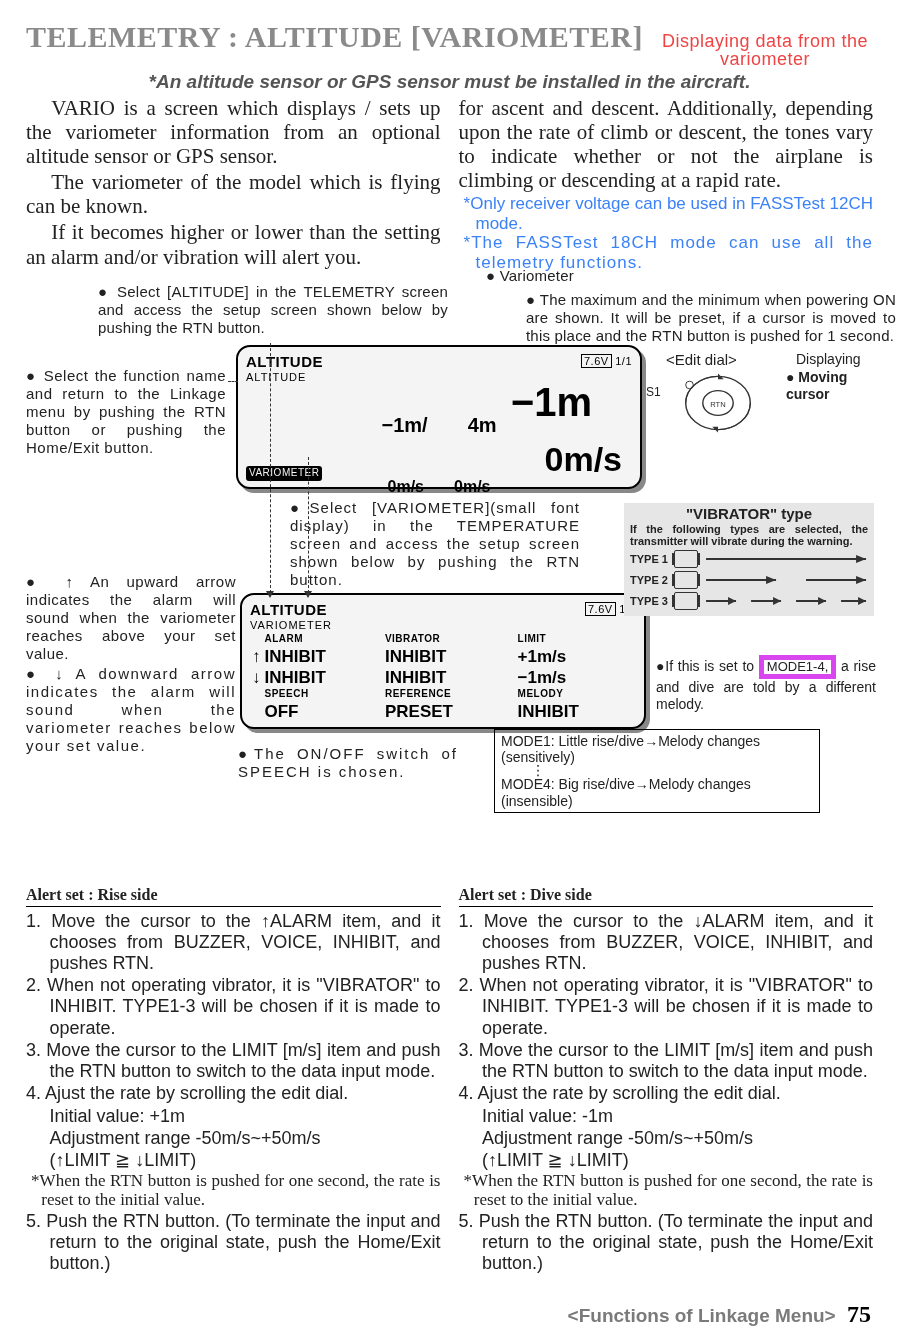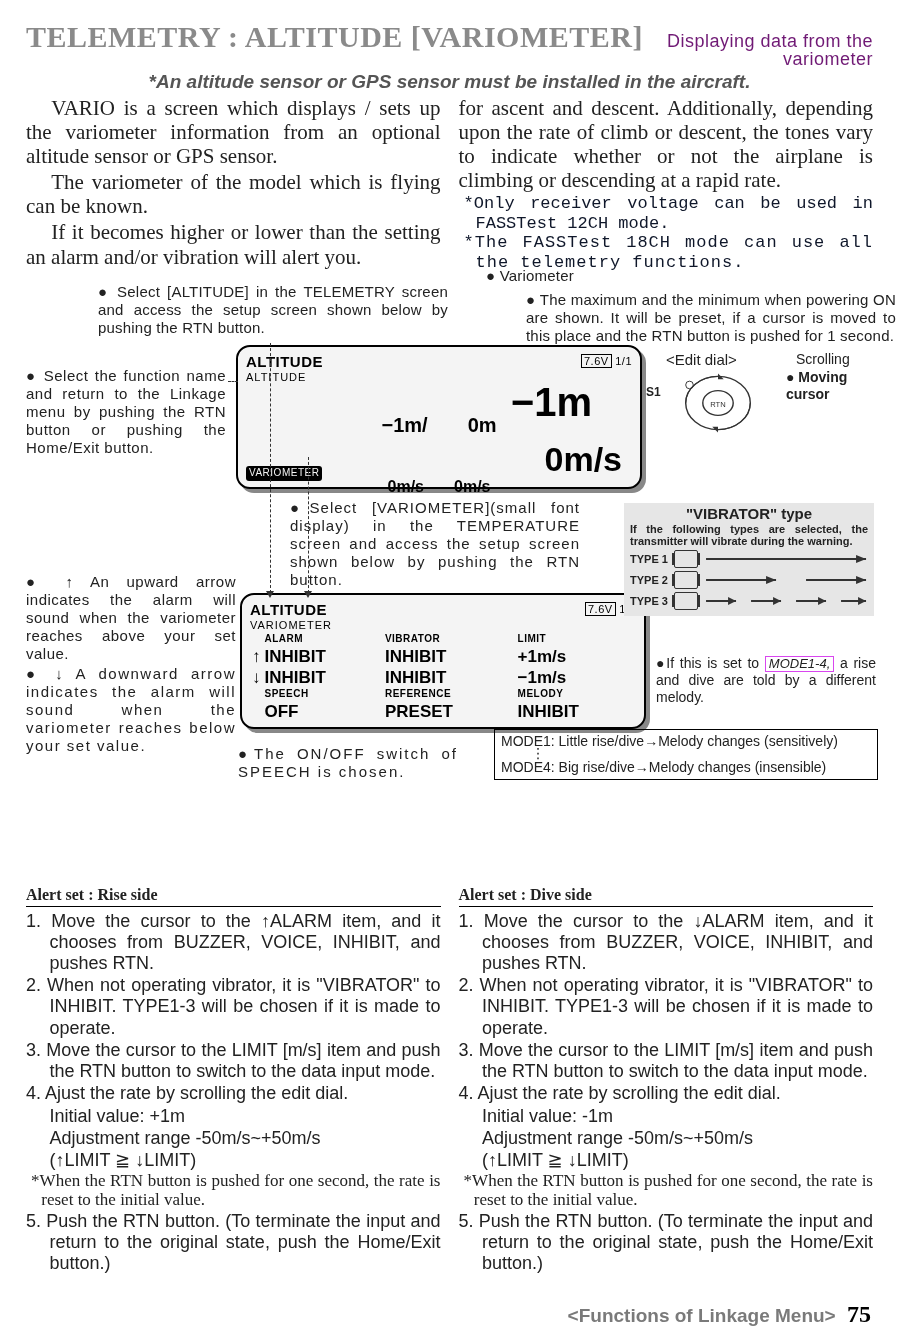--- a/index.html
+++ b/index.html
@@ -17,24 +17,24 @@
   .header-row { display: flex; align-items: baseline; gap: 14px; }
   .page-title {
     font-family: "Times New Roman", Times, serif;
     font-size: 30px;
     font-weight: bold;
     color: #8a8a8a;
     letter-spacing: 0.5px;
   }
   .page-subtitle {
     font-size: 18px;
-    color: #701a75;
+    color: #ef4444;
     letter-spacing: 0.5px;
     flex: 1;
-    text-align: right;
+    text-align: center;
     line-height: 1.0;
   }
   .warning {
     font-family: "Arial", sans-serif;
     font-style: italic;
     font-weight: 600;
     font-size: 19px;
     color: #555;
     text-align: center;
     margin-top: 2px;
@@ -44,25 +44,25 @@
   .col { flex: 1; }
   .para {
     font-family: "Times New Roman", Times, serif;
     font-size: 21px;
     text-align: justify;
     text-indent: 1.2em;
     margin-bottom: 2px;
     line-height: 1.15;
   }
   .notes {
-    font-family: Liberation Mono, monospace;
+    font-family: Liberation Sans, sans-serif;
     font-size: 17px;
     text-align: justify;
     line-height: 1.15;
-    color: #0f172a;
+    color: #3b82f6;
   }
   .star { padding-left: 1.0em; text-indent: -0.7em; }
 
   .callout {
     font-size: 15px;
     text-align: justify;
     line-height: 1.2;
     letter-spacing: 0.2px;
   }
 
@@ -107,31 +107,31 @@
   .vib-row { display:flex; align-items:center; gap:6px; font-size:11px; font-weight:bold; margin-top:3px;}
   .vib-row .tx { width:24px; height:18px; border:1px solid #333; border-radius:2px; position:relative;}
   .vib-row .tx::before,.vib-row .tx::after{content:"";position:absolute;top:2px;bottom:2px;width:2px;background:#333;}
   .vib-row .tx::before{left:-3px;} .vib-row .tx::after{right:-3px;}
   .vib-row svg { flex:1; height:16px;}
 
   .modebox {
     border: 1px solid #000;
     font-size: 14px;
     padding: 3px 6px;
-    width: 384px;
+    width: 326px;
     line-height: 1.2;
   }
   .modebox .dots {text-align:left; letter-spacing:4px; line-height:0.7; padding-left:30px;}
 
   .small-callout {
     font-size: 14px;
     text-align: justify;
     line-height: 1.15;
   }
-  .inline-box { border:1px solid #d946ef; padding:0 3px; display:inline-block; font-size:13px;font-style:italic;}
+  .inline-box { border:5px solid #d946ef; padding:0 3px; display:inline-block; font-size:13px;}
 
   .alert-section { display:flex; gap:18px; margin-top: 22px; }
   .alert-col { flex:1; }
   .alert-title {
     font-family: "Times New Roman", Times, serif;
     font-weight: bold;
     font-size: 16px;
     border-bottom: 1px solid #000;
     margin-bottom: 4px;
     padding-bottom: 1px;
@@ -200,23 +200,23 @@
 
   <div class="abs callout" style="left:500px; top:8px; width:370px;">
     <span class="bullet">● </span><span>The maximum and the minimum when powering ON are shown. It will be preset, if a cursor is moved to this place and the RTN button is pushed for 1 second.</span>
   </div>
 
   <div class="abs callout" style="left:0; top:84px; width:200px; letter-spacing:0.5px;">
     <span class="bullet">● </span><span>Select the function name and return to the Linkage menu by pushing the RTN button or pushing the Home/Exit button.</span>
   </div>
 
   <div class="abs" style="left:640px; top:68px; font-size:15px;">&lt;Edit dial&gt;</div>
-  <div class="abs" style="left:770px; top:68px; font-size:14px;">Scrolling</div>
+  <div class="abs" style="left:770px; top:68px; font-size:14px;">Displaying</div>
   <div class="abs" style="left:760px; top:86px; font-size:14px;font-weight:bold;"><span>● </span><span>Moving cursor</span></div>
-  <div class="abs" style="left:620px; top:102px; font-size:12px; font-weight:bold;">S1</div>
+  <div class="abs" style="left:620px; top:102px; font-size:12px; font-weight:normal;">S1</div>
 
   <div class="abs dial" style="left:654px; top:88px;">
     <svg viewBox="0 0 80 66">
       <ellipse cx="40" cy="33" rx="34" ry="28" fill="none" stroke="#333" stroke-width="1.5"></ellipse>
       <ellipse cx="40" cy="33" rx="16" ry="13" fill="none" stroke="#333" stroke-width="1.5"></ellipse>
       <text x="40" y="37" font-size="8" text-anchor="middle" fill="#333">RTN</text>
       <path d="M 6 33 A 34 28 0 0 1 40 5" fill="none" stroke="#333" stroke-width="1"></path>
       <polygon points="40,2 46,8 40,8" fill="#333"></polygon>
       <path d="M 74 33 A 34 28 0 0 1 40 61" fill="none" stroke="#333" stroke-width="1"></path>
       <polygon points="40,64 34,58 40,58" fill="#333"></polygon>
@@ -229,21 +229,21 @@
       <span style="font-size:15px; font-weight:900;">ALTITUDE</span>
       <span style="font-size:11px;"><span style="border:1px solid #000; padding:0 2px;">7.6V</span> <span>1/1</span></span>
     </div>
     <div class="tiny">ALTITUDE</div>
     <div style="display:flex;">
       <div style="flex:1;"></div>
       <div class="huge" style="padding-right:40px;">−1m</div>
     </div>
     <div style="display:flex; justify-content:center; gap:40px; margin-top:-6px;">
       <span class="med">−1m/</span>
-      <span class="med">0m</span>
+      <span class="med">4m</span>
     </div>
     <div style="display:flex; align-items:flex-end;">
       <span class="btnlabel">VARIOMETER</span>
       <span style="flex:1"></span>
       <span style="font-size:34px; font-weight:900; padding-right:10px;">0m/s</span>
     </div>
     <div style="display:flex; justify-content:center; gap:30px; font-size:16px; font-weight:900; margin-top:-4px;">
       <span>0m/s</span>
       <span>0m/s</span>
     </div>

